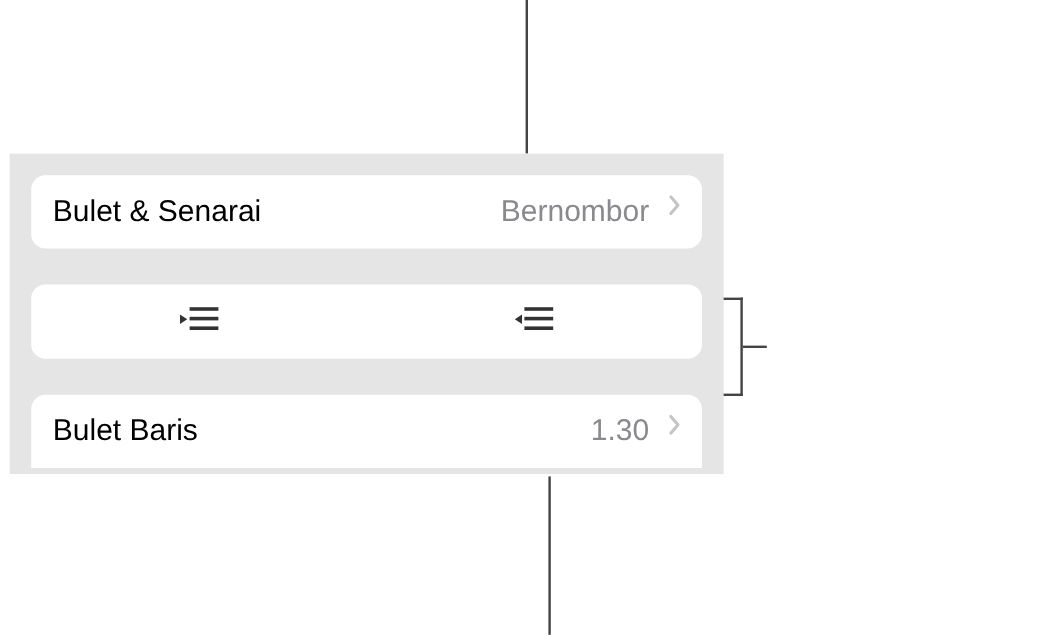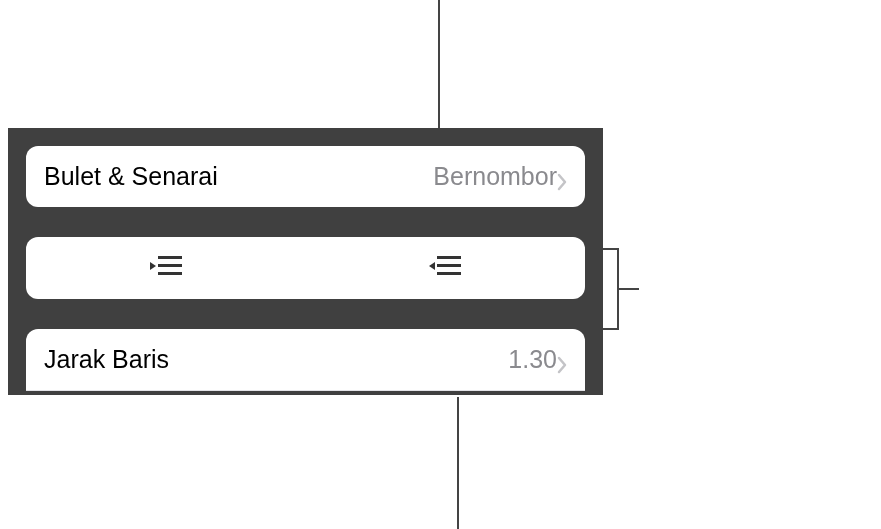--- a/index.html
+++ b/index.html
@@ -12,41 +12,41 @@
       background: #ffffff;
       width: 881px;
       height: 529px;
       position: relative;
     }
     .panel {
       position: absolute;
       left: 8px;
       top: 128px;
       width: 595px;
-      background: #404040;
+      background: #e5e5e5;
       padding: 18px 18px 4px 18px;
     }
     .row {
       background: #ffffff;
       border-radius: 12px;
       margin-bottom: 30px;
       display: flex;
       align-items: center;
       justify-content: space-between;
       padding: 16px 18px;
       font-size: 25px;
     }
     .row-label {
       color: #000000;
       font-weight: 400;
     }
     .row-value-group {
       display: flex;
-      align-items: flex-end;
-      gap: 0;
+      align-items: flex-start;
+      gap: 16px;
     }
     .row-value {
       color: #8a8a8e;
       font-size: 25px;
       font-weight: 400;
     }
     .chevron {
       color: #c4c4c7;
       display: flex;
       align-items: center;
@@ -154,21 +154,21 @@
           <rect x="10" y="2" width="24" height="3"></rect>
           <rect x="10" y="10" width="24" height="3"></rect>
           <rect x="10" y="18" width="24" height="3"></rect>
           <polygon points="2,12 8,8 8,16"></polygon>
         </svg>
       </span>
     </div>
   </div>
 
   <div class="row row-spacing">
-    <span class="row-label">Jarak Baris</span>
+    <span class="row-label">Bulet Baris</span>
     <div class="row-value-group">
       <span class="row-value">1.30</span>
       <span class="chevron">
         <svg viewBox="0 0 10 18" fill="none" stroke="currentColor" stroke-width="2.5" stroke-linecap="round" stroke-linejoin="round">
           <polyline points="2,2 8,9 2,16"></polyline>
         </svg>
       </span>
     </div>
   </div>
 

